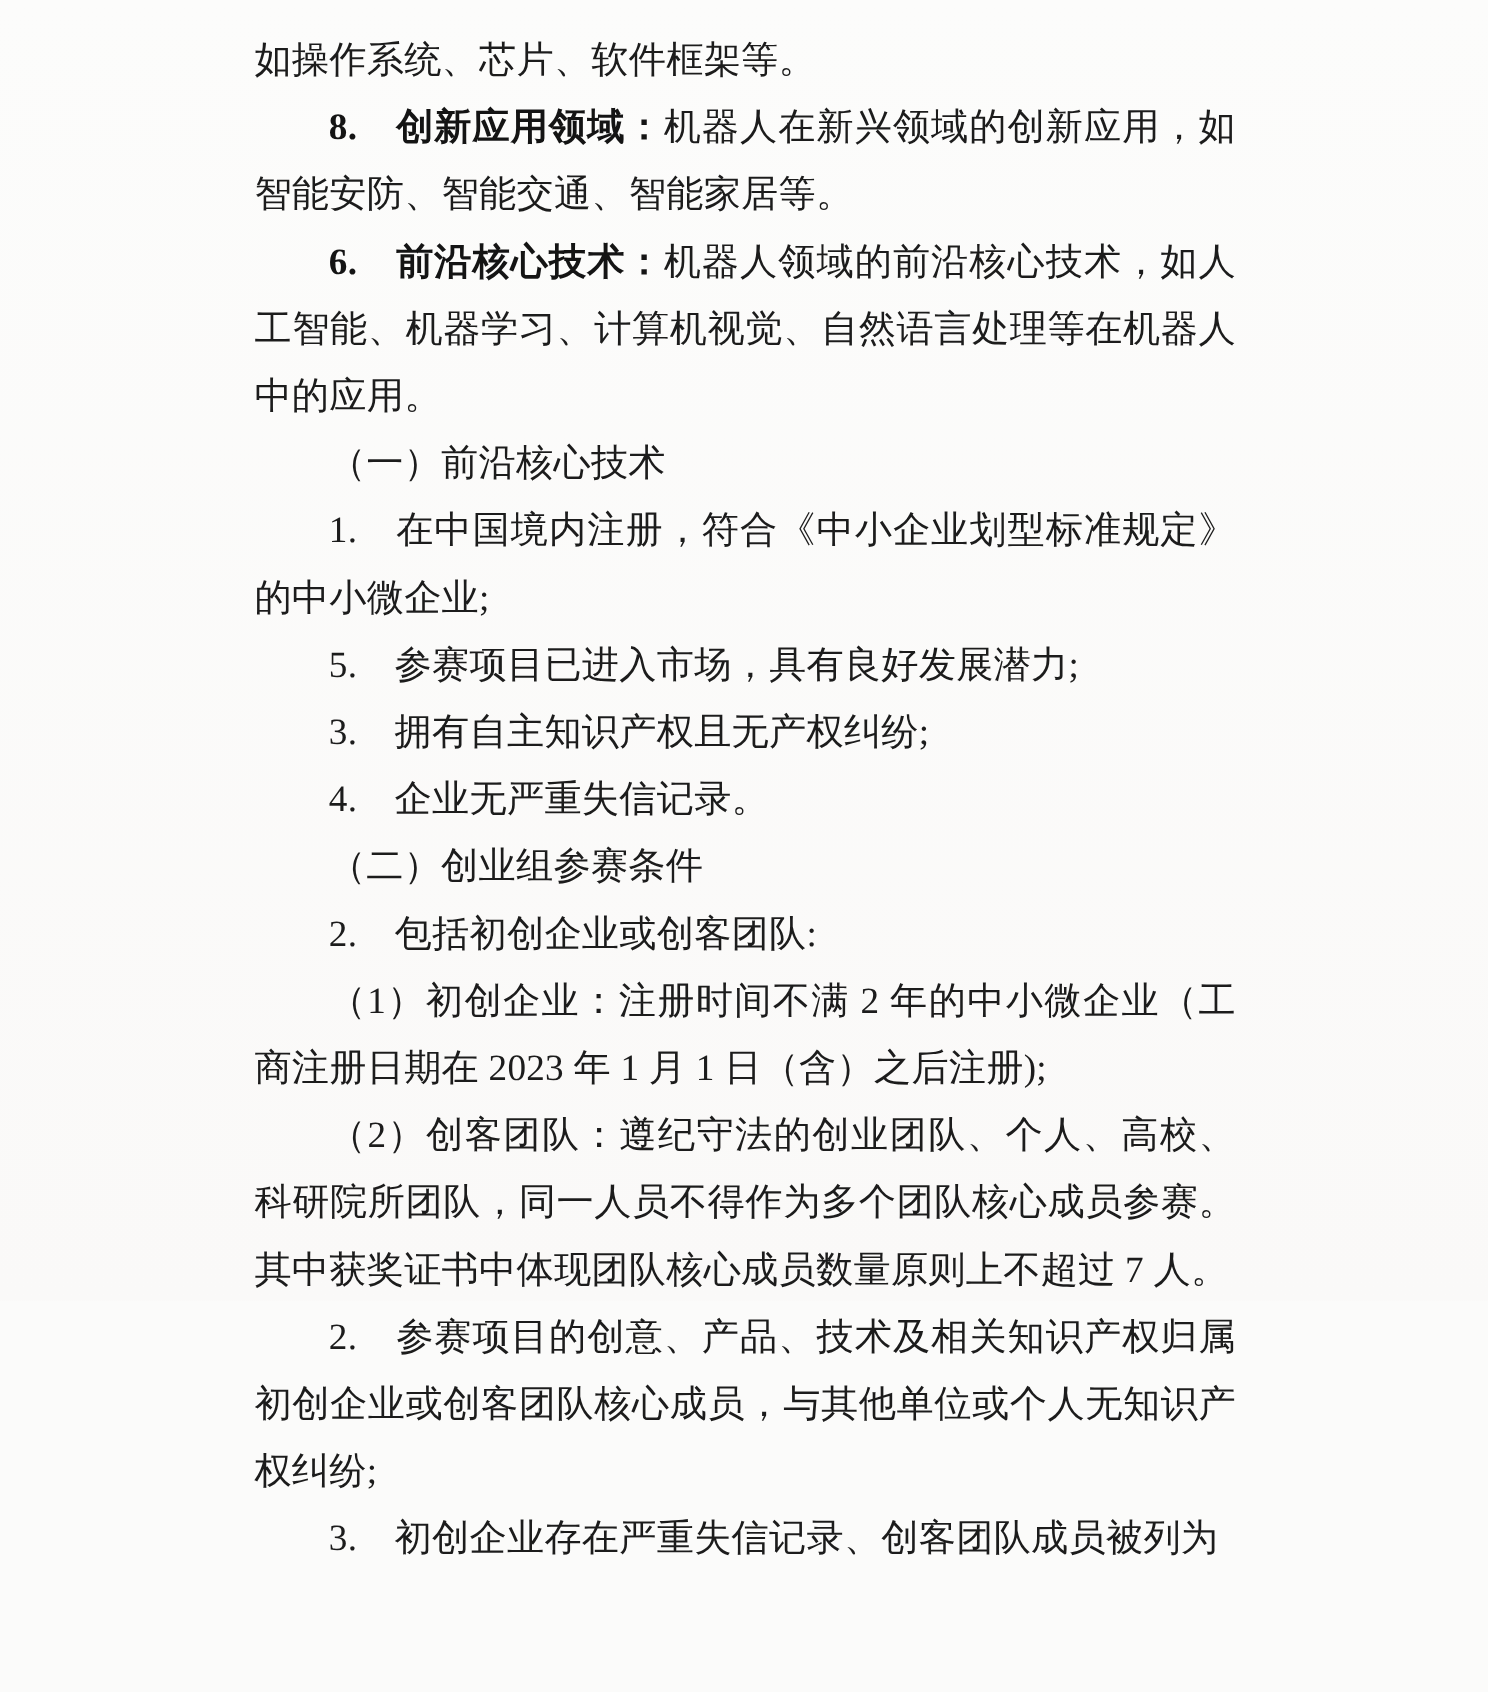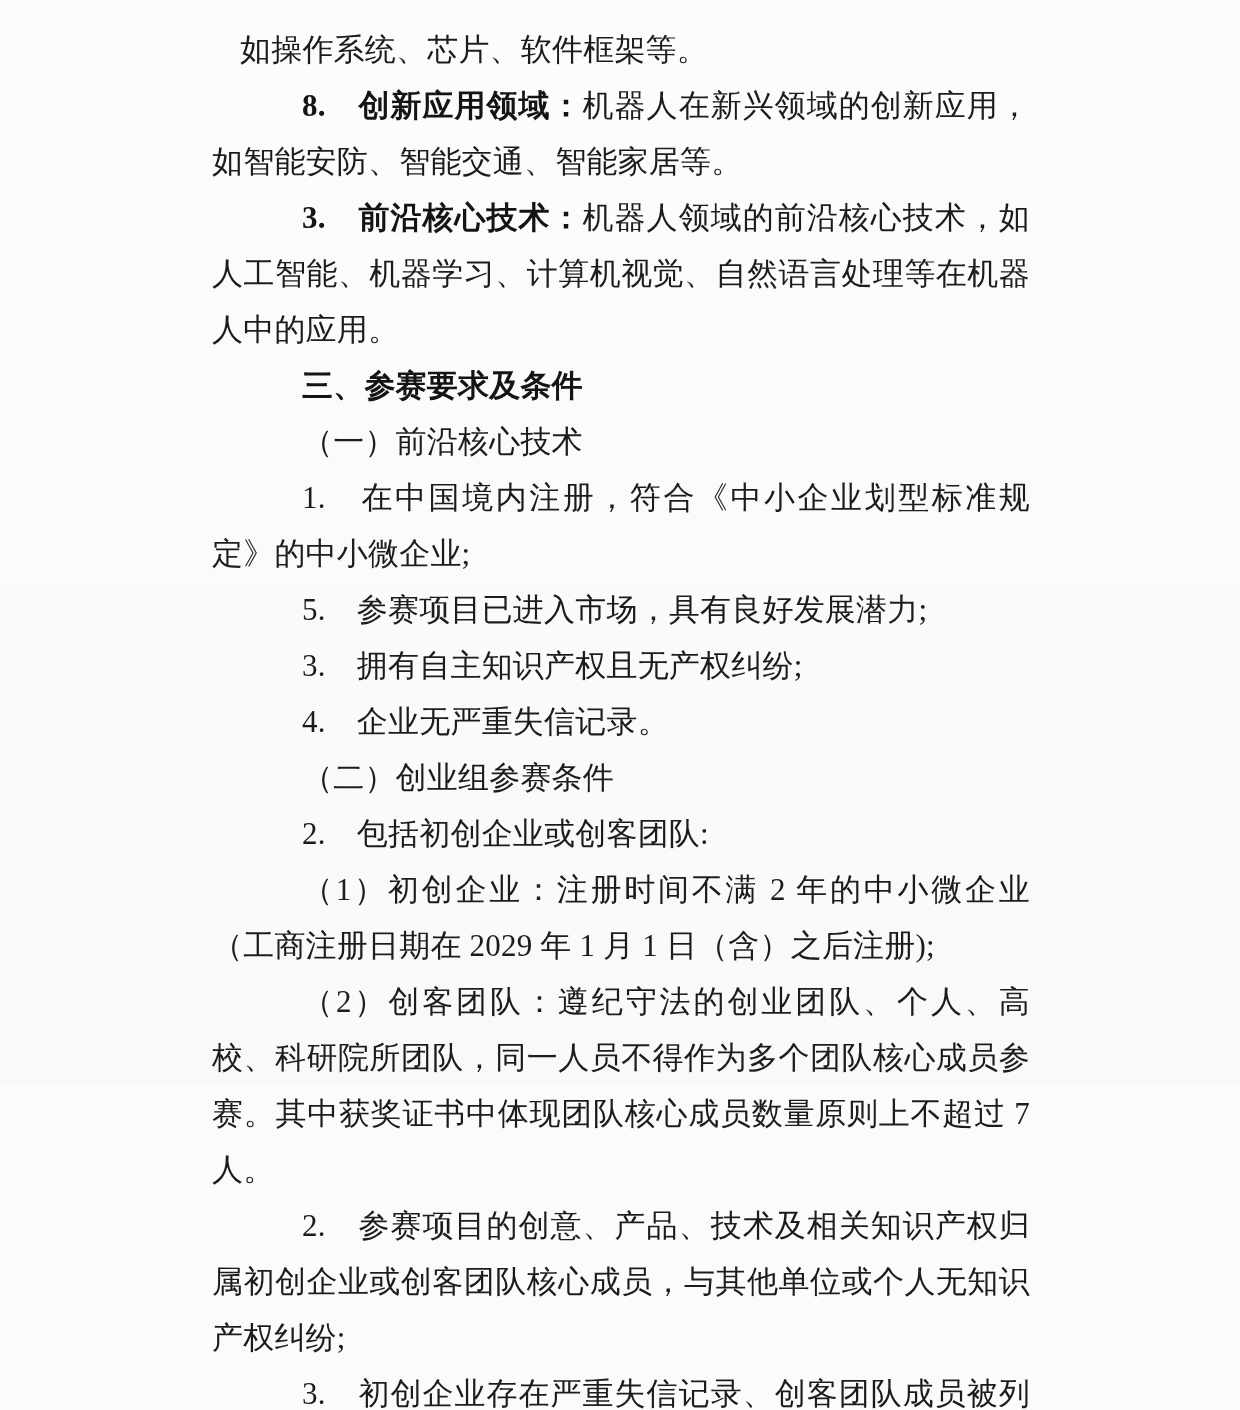--- a/index.html
+++ b/index.html
@@ -36,52 +36,50 @@
     text-indent: 2em;
     letter-spacing: 0.2px;
     color: #1c1c1c;
   }
   .text-column p.noindent {
     text-indent: 0;
   }
   .text-column p strong {
     font-weight: 700;
     color: #141414;
-    margin-left: 28px;
   }
 </style>
 </head>
 <body>
 
 <div class="page">
   <div class="text-column">
 
     <p class="noindent"><strong></strong><span>如操作系统、芯片、软件框架等。</span></p>
 
     <p><strong>8.　创新应用领域：</strong><span>机器人在新兴领域的创新应用，如智能安防、智能交通、智能家居等。</span></p>
 
-    <p><strong>3.　前沿核心技术：</strong><span>机器人领域的前沿核心技术，如人工智能、机器学习、计算机视觉、自然语言处理等在机器人中的应用。</span></p>
+    <p><strong>6.　前沿核心技术：</strong><span>机器人领域的前沿核心技术，如人工智能、机器学习、计算机视觉、自然语言处理等在机器人中的应用。</span></p>
 
-    <p><strong>三、参赛要求及条件</strong><span></span></p>
 
     <p><strong></strong><span>（一）前沿核心技术</span></p>
 
     <p><strong></strong><span>1.　在中国境内注册，符合《中小企业划型标准规定》的中小微企业;</span></p>
 
     <p><strong></strong><span>5.　参赛项目已进入市场，具有良好发展潜力;</span></p>
 
     <p><strong></strong><span>3.　拥有自主知识产权且无产权纠纷;</span></p>
 
     <p><strong></strong><span>4.　企业无严重失信记录。</span></p>
 
     <p><strong></strong><span>（二）创业组参赛条件</span></p>
 
     <p><strong></strong><span>2.　包括初创企业或创客团队:</span></p>
 
-    <p><strong></strong><span>（1）初创企业：注册时间不满 2 年的中小微企业（工商注册日期在 2029 年 1 月 1 日（含）之后注册);</span></p>
+    <p><strong></strong><span>（1）初创企业：注册时间不满 2 年的中小微企业（工商注册日期在 2023 年 1 月 1 日（含）之后注册);</span></p>
 
     <p><strong></strong><span>（2）创客团队：遵纪守法的创业团队、个人、高校、科研院所团队，同一人员不得作为多个团队核心成员参赛。其中获奖证书中体现团队核心成员数量原则上不超过 7 人。</span></p>
 
     <p><strong></strong><span>2.　参赛项目的创意、产品、技术及相关知识产权归属初创企业或创客团队核心成员，与其他单位或个人无知识产权纠纷;</span></p>
 
     <p><strong></strong><span>3.　初创企业存在严重失信记录、创客团队成员被列为</span></p>
 
   </div>
 </div>
 

